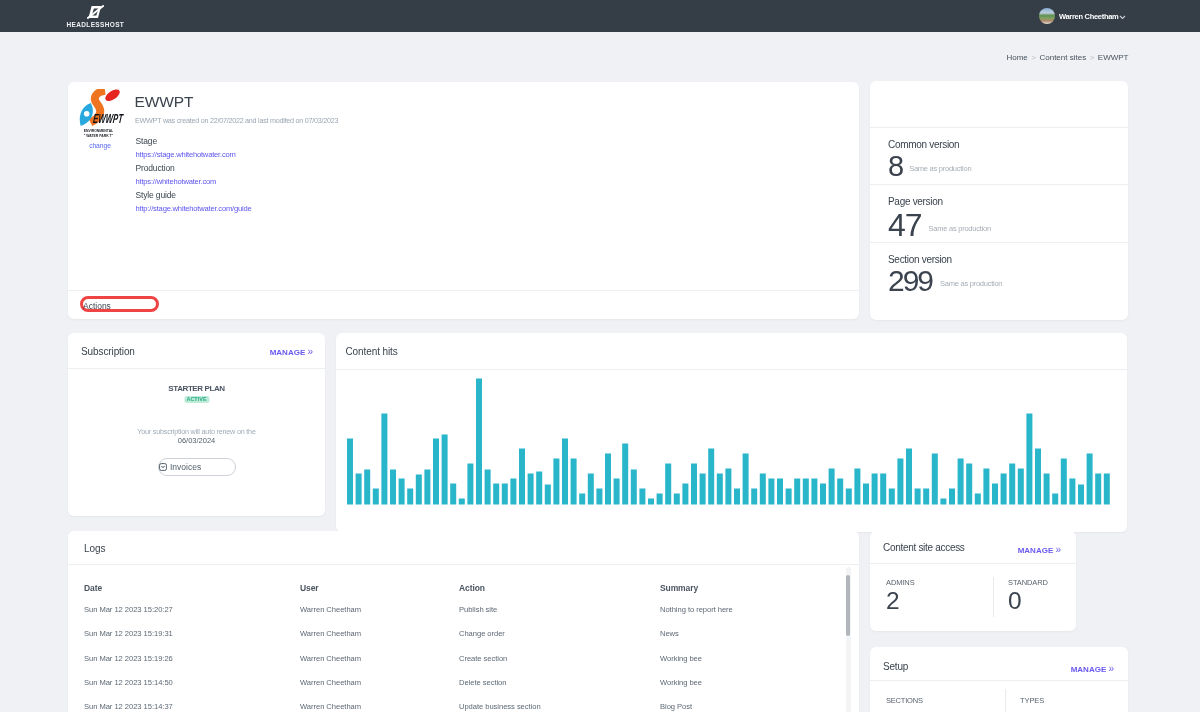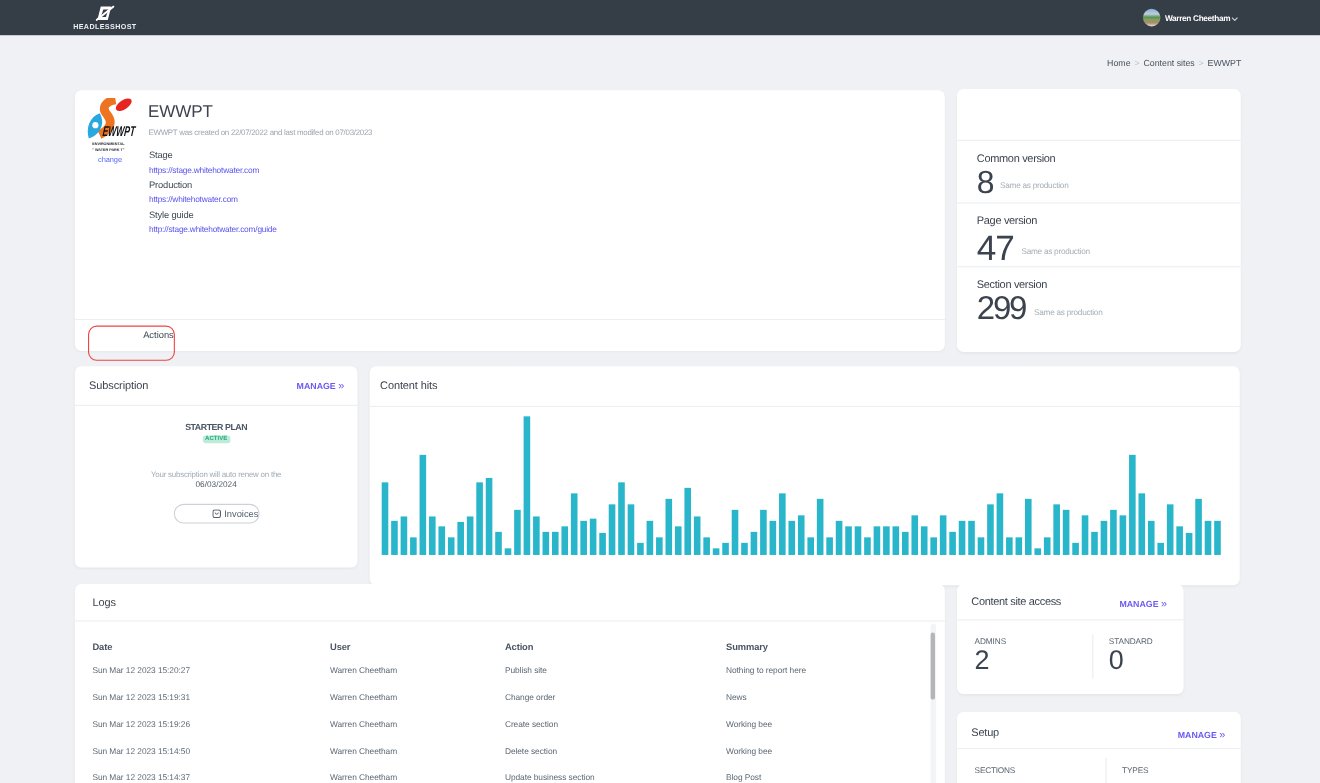--- a/index.html
+++ b/index.html
@@ -50,21 +50,21 @@
   <div style="position:absolute;left:0px;top:59.5px;width:64px;text-align:center;font-size:6.8px;color:#5b6af0;letter-spacing:-.1px">change</div>
   <div style="position:absolute;left:66.5px;top:11px;font-size:15.5px;font-weight:500;letter-spacing:-.1px">EWWPT</div>
   <div style="position:absolute;left:67px;top:33.5px;font-size:7.2px;color:#9aa6b2;letter-spacing:-.25px">EWWPT was created on 22/07/2022 and last modifed on 07/03/2023</div>
   <div class="lbl" style="position:absolute;left:67.5px;top:53.5px">Stage</div>
   <div class="lnk" style="position:absolute;left:67.5px;top:68px">https://stage.whitehotwater.com</div>
   <div class="lbl" style="position:absolute;left:67.5px;top:80.5px">Production</div>
   <div class="lnk" style="position:absolute;left:67.5px;top:94.5px">https://whitehotwater.com</div>
   <div class="lbl" style="position:absolute;left:67.5px;top:107.5px">Style guide</div>
   <div class="lnk" style="position:absolute;left:67.5px;top:121.5px">http://stage.whitehotwater.com/guide</div>
   <div class="divider" style="top:208px"></div>
-  <div style="position:absolute;left:12px;top:214px;width:79px;height:32px;border:1px solid #ef4444;border-radius:8px;font-size:8.5px;color:#3d4752;text-align:right;line-height:14px">Actions</div>
+  <div style="position:absolute;left:12px;top:214px;width:79px;height:16px;border:3px solid #ef4444;border-radius:8px;font-size:8.5px;color:#3d4752;text-align:left;line-height:14px">Actions</div>
 </div>
 
 <div class="card" style="left:870px;top:81px;width:258px;height:239px">
   <div class="divider" style="top:45.5px"></div>
   <div style="position:absolute;left:18px;top:57.5px;font-size:10px;letter-spacing:-.3px">Common version</div>
   <div style="position:absolute;left:18px;top:70.5px;display:flex;align-items:flex-end">
     <span class="bignum" style="font-size:29px">8</span>
       <span class="sameas" style="margin-left:6px;margin-bottom:8px">Same as production</span>
     </div>
   <div class="divider" style="top:103px"></div>
@@ -82,21 +82,21 @@
 </div>
 
 <div class="card" style="left:68px;top:333px;width:257px;height:183px">
   <div class="cardtitle" style="left:13px;top:13px;font-size:10px">Subscription</div>
   <div class="managelink" style="right:12px;top:13px">MANAGE <span class="arr">»</span></div>
   <div class="divider" style="top:35px"></div>
   <div style="position:absolute;left:0;top:51px;width:100%;text-align:center;font-size:8px;font-weight:bold;letter-spacing:-.4px;color:#4b5563">STARTER PLAN</div>
   <div style="position:absolute;left:50%;top:62.5px;transform:translateX(-50%);background:#bfebd9;color:#27ab85;font-size:5.5px;font-weight:bold;padding:1.2px 2.5px;border-radius:2.5px;line-height:5.6px">ACTIVE</div>
   <div style="position:absolute;left:0;top:94px;width:100%;text-align:center;font-size:7.2px;color:#9fabb7;letter-spacing:-.2px">Your subscription will auto renew on the</div>
   <div style="position:absolute;left:0;top:102.5px;width:100%;text-align:center;font-size:7.5px;color:#515f6b">06/03/2024</div>
-  <div style="position:absolute;left:90px;top:124.5px;width:78px;height:18px;border:1px solid #cdd2d8;border-radius:9.5px;font-size:8.5px;color:#515f6b;text-align:right;line-height:16.5px">
+  <div style="position:absolute;left:90px;top:124.5px;width:78px;height:18px;border:1px solid #cdd2d8;border-radius:9.5px;font-size:8.5px;color:#515f6b;text-align:left;line-height:16.5px">
   <svg style="vertical-align:-1.5px;margin-right:3px" width="8" height="8" viewBox="0 0 8 8">
         <rect x="0.6" y="0.6" width="6.8" height="6.8" rx="1.6" stroke="#515f6b" stroke-width="1" fill="none"></rect>
         <path d="M2.6 3 a1.4 1.4 0 0 0 2.8 0" stroke="#515f6b" stroke-width="0.9" fill="none"></path>
       </svg>Invoices</div>
 </div>
 
 <div class="card" style="left:336px;top:333px;width:791px;height:199px">
   <div class="cardtitle" style="left:9.5px;top:12.5px;font-size:10px">Content hits</div>
   <div class="divider" style="top:36px"></div>
   <svg style="position:absolute;left:0;top:0" width="791" height="183">

